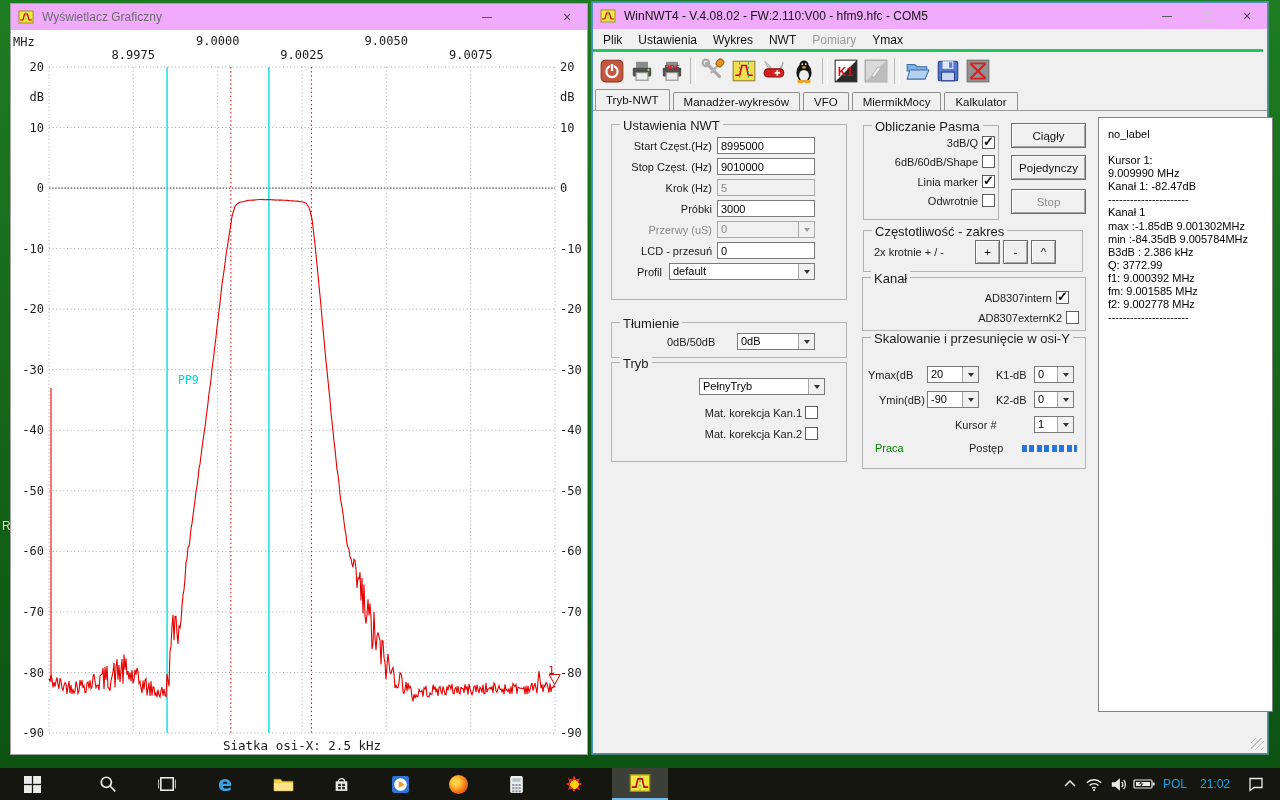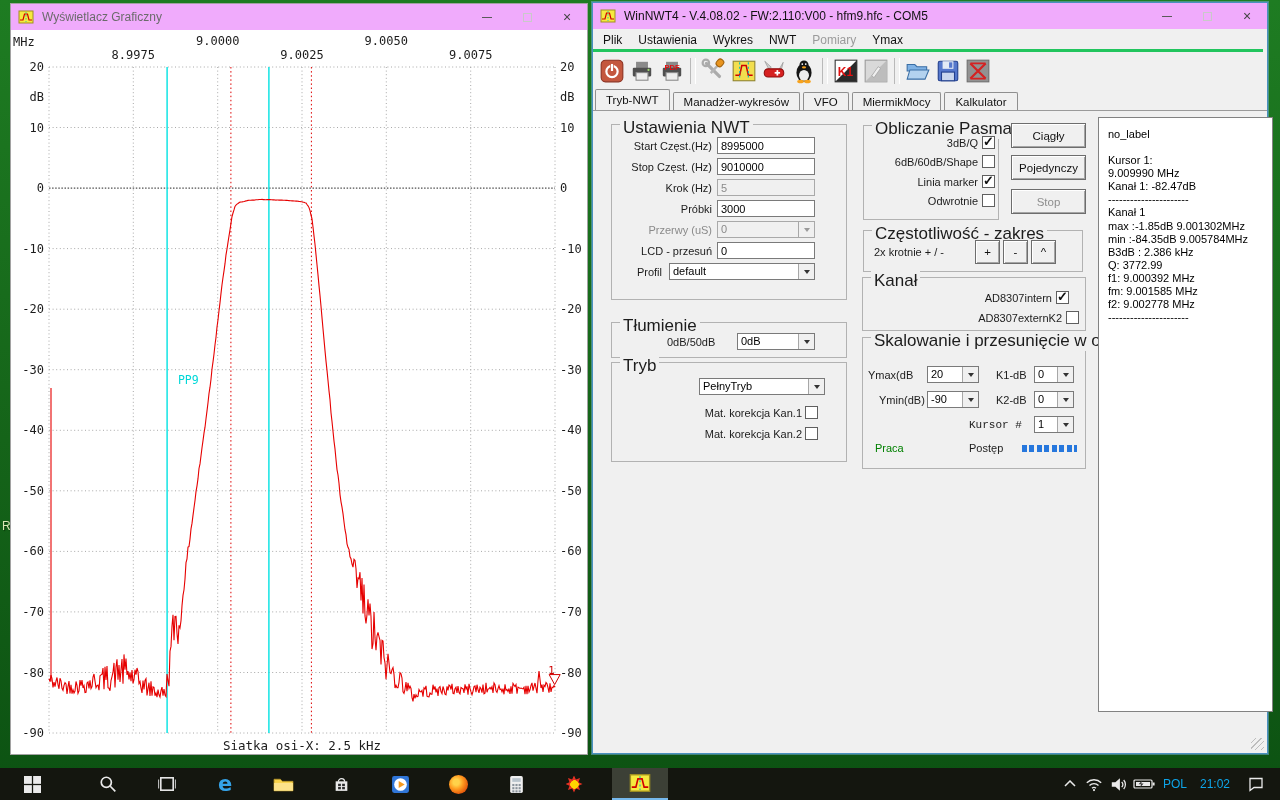--- a/index.html
+++ b/index.html
@@ -40,21 +40,21 @@
   .toolbar { position:absolute; left:0; top:50px; right:0; height:36px; display:flex; align-items:center; padding-left:4px; }
   .tbtn { width:30px; height:30px; display:flex; align-items:center; justify-content:center; }
   .tsep { width:6px; height:26px; margin:0 3px; border-left:1px solid #b9b9b9; border-right:1px solid #ffffff; }
   .tabbar { position:absolute; left:2px; top:86px; right:0; height:21px; display:flex; align-items:flex-end; }
   .tab { height:18px; padding:0 10px; font-size:11.5px; color:#111; background:#f0f0f0; border:1px solid #8f8f8f; border-bottom:none; border-radius:2px 2px 0 0; display:flex; align-items:center; margin-right:3px; }
   .tab.active { height:21px; z-index:2; }
   .content-pane { position:absolute; left:0; top:107px; right:0; bottom:0; background:#f0f0f0; border-top:1px solid #9a9a9a; }
 
   
   .grp { position:absolute; border:1px solid #b2b2b2; }
-  .glab { position:absolute; top:-7px; left:8px; background:#f0f0f0; padding:0 3px; font-size:17px; color:#1c1c1c; white-space:nowrap; }
+  .glab { position:absolute; top:-7px; left:8px; background:#f0f0f0; padding:0 3px; font-size:13px; color:#1c1c1c; white-space:nowrap; }
   .lbl { position:absolute; font-size:11px; color:#1c1c1c; white-space:nowrap; }
   .lbl.r { text-align:right; }
   input.field { position:absolute; height:17px; border:1px solid #7a7a7a; background:#fff; font-family:"Liberation Sans",sans-serif; font-size:11px; padding:0 3px; color:#000; }
   input.field:disabled { background:#f0f0f0; color:#8a8a8a; border-color:#a9a9a9; }
   .combo { position:absolute; height:17px; background:#fff; border:1px solid #7a7a7a; display:flex; }
   .combo .val { flex:1; font-size:11px; padding:1px 3px; white-space:nowrap; overflow:hidden; }
   .combo .drop { width:16px; background:#f0f0f0; border-left:1px solid #a7a7a7; display:flex; align-items:center; justify-content:center; }
   .combo .drop::after { content:""; border:3.5px solid transparent; border-top:4.5px solid #333; margin-top:4px; }
   .combo.disabled { background:#f0f0f0; border-color:#a9a9a9; }
   .combo.disabled .val { color:#8a8a8a; }
@@ -396,21 +396,21 @@
       <span class="lbl" style="left:5px;top:56px;margin-left:11px;">Ymin(dB)</span>
       <div class="combo" style="left:64px;top:53px;width:52px;">
           <span class="val">-90</span>
           <span class="drop"></span>
         </div>
       <span class="lbl" style="left:133px;top:56px;">K2-dB</span>
       <div class="combo" style="left:171px;top:53px;width:40px;">
           <span class="val">0</span>
           <span class="drop"></span>
         </div>
-      <span class="lbl" style="left:106px;top:81px;font-family:Liberation Mono, monospace;">Kursor #</span>
+      <span class="lbl" style="left:92px;top:81px;">Kursor #</span>
       <div class="combo" style="left:171px;top:78px;width:40px;">
           <span class="val">1</span>
           <span class="drop"></span>
         </div>
       <span class="lbl" style="left:12px;top:104px;color:#008000;">Praca</span>
       <span class="lbl" style="left:106px;top:104px;">Postęp</span>
       <div class="prog" style="left:159px;top:107px;width:55px;"></div>
     </div>
 
     <div class="infopanel" style="left:505px;top:6px;width:175px;height:595px;">

